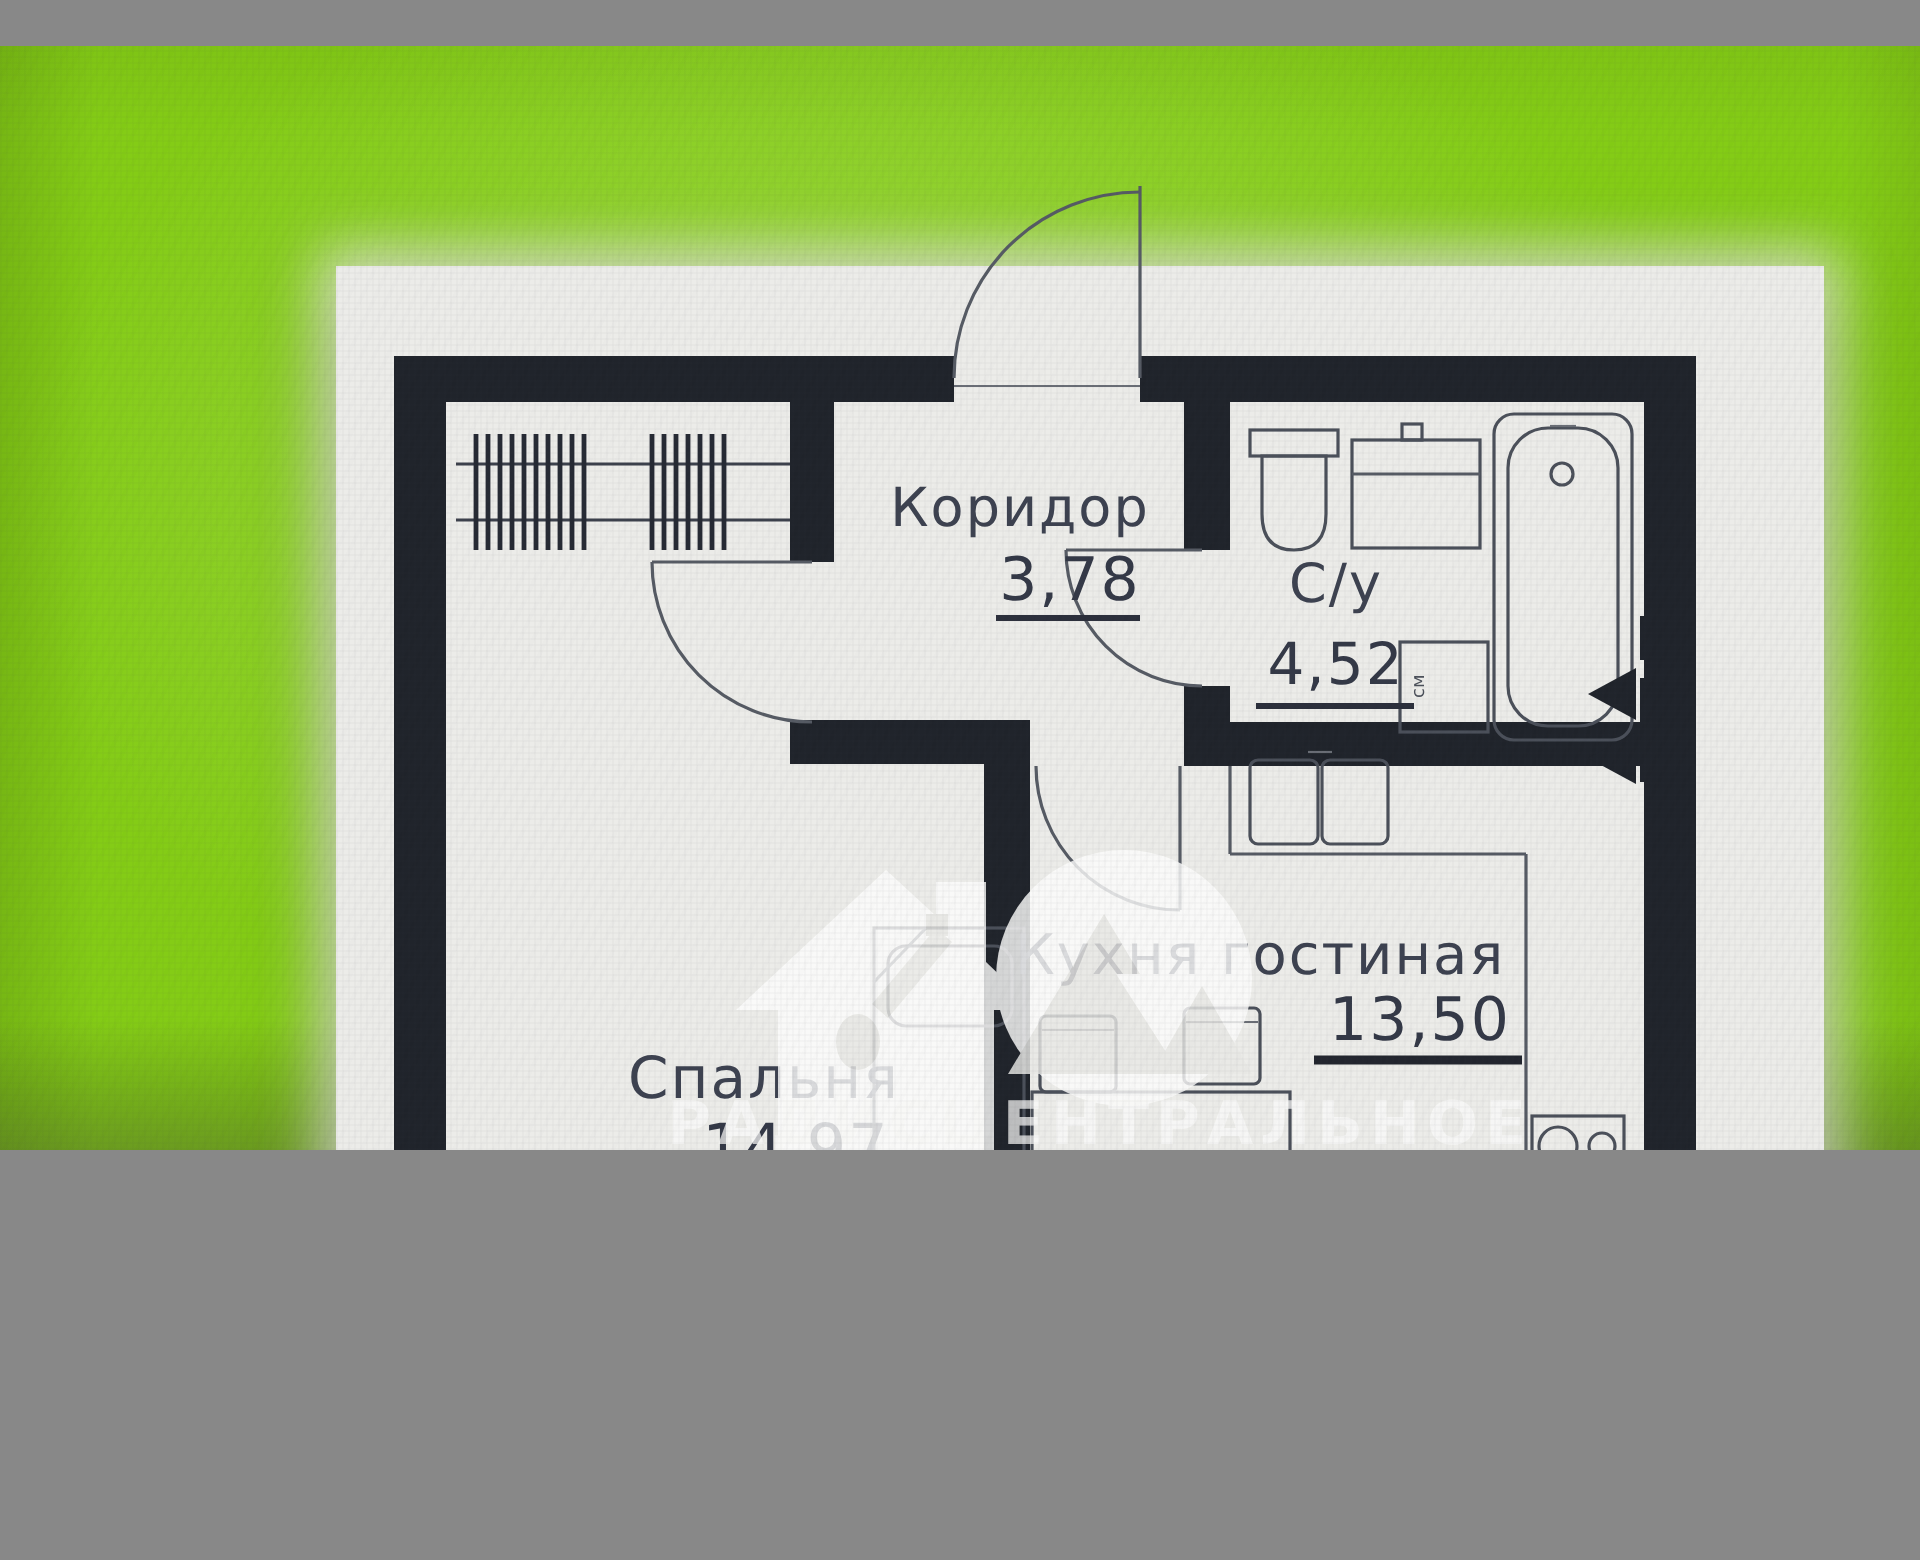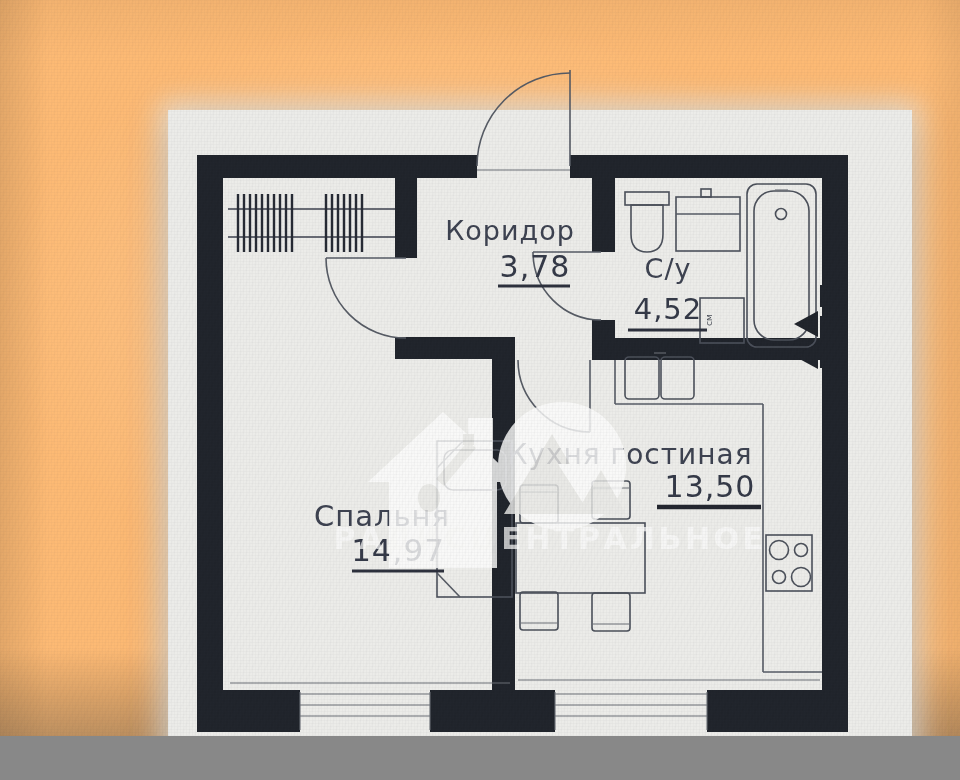--- a/index.html
+++ b/index.html
@@ -1,21 +1,22 @@
 <!DOCTYPE html>
 <html><head>
 <meta charset="utf-8">
 <style>
   html,body{margin:0;padding:0;background:#888;}
   #shot{
     position:relative;
-    width:960px;height:736px;
+    width:960px;height:552px;
     overflow:hidden;
-    background:#fdba74;
+    background:#84cc16;
     font-family:"DejaVu Sans", sans-serif;
+    margin-top:23px;
   }
   
   #lighting{
     position:absolute;inset:0;z-index:1;pointer-events:none;
     background:
       radial-gradient(ellipse 620px 420px at 45% 42%, rgba(255,255,255,.22), rgba(255,255,255,0) 70%),
       linear-gradient(to bottom, rgba(0,0,0,0) 88%, rgba(45,45,43,.18) 95%, rgba(55,55,53,.32) 100%),
       linear-gradient(to right, rgba(0,0,0,.10) 0%, rgba(0,0,0,0) 5%, rgba(0,0,0,0) 96%, rgba(0,0,0,.06) 100%),
       linear-gradient(to top, rgba(0,0,0,0) 92%, rgba(0,0,0,.04) 100%);
   }

